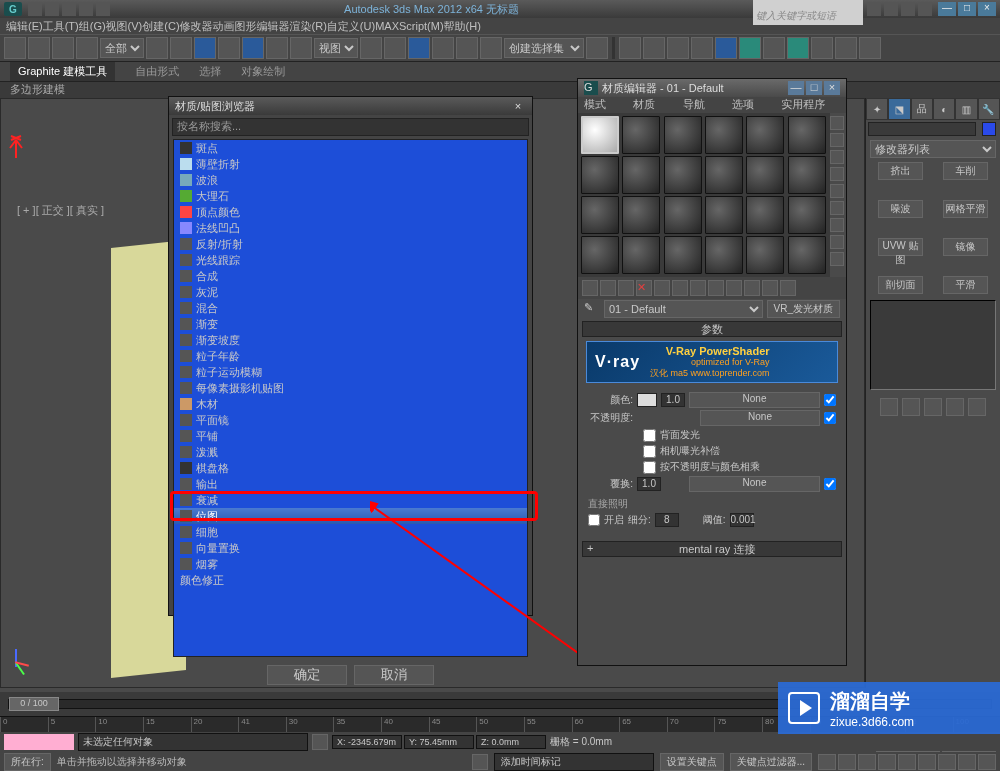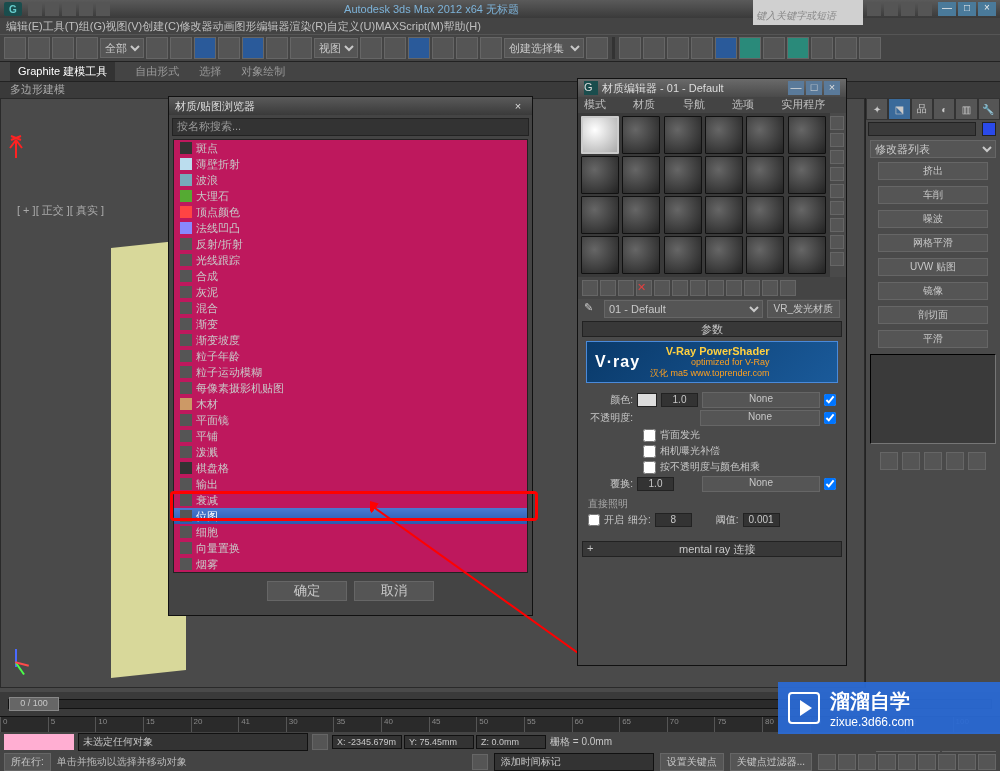--- a/index.html
+++ b/index.html
@@ -47,32 +47,32 @@
     .viewport .arrow-icon { position: absolute; left: 6px; top: 35px; width: 18px; height: 26px; }
     
     
     .cmdpanel { width: 135px; background: #4a4a4a; border-left: 1px solid #222; }
     .cmdtabs { display: flex; height: 22px; }
     .cmdtabs span { flex: 1; background: #555; border: 1px solid #333; display: flex; align-items: center; justify-content: center; font-size: 10px; }
     .cmdtabs .active { background: #3a6a9a; }
     .cmdpanel .swatch { height: 14px; margin: 2px; background: #3a3a3a; border: 1px solid #222; }
     .cmdpanel .swatch.blue { width: 14px; height: 14px; background: #2a4aea; float: right; margin: 2px 4px; }
     .cmdpanel select { width: 126px; margin: 2px 4px; background: #555; color: #c8c8c8; border: 1px solid #666; height: 18px; font-size: 11px; }
-    .cmdpanel .btngrid { display: grid; grid-template-columns: 1fr; gap: 6px; padding: 2px 12px; }
+    .cmdpanel .btngrid { display: grid; grid-template-columns: 1fr 1fr; gap: 20px; padding: 2px 12px; }
     .cmdpanel .btngrid button { height: 18px; background: #555; color: #c8c8c8; border: 1px solid #666; font-size: 10px; }
     .cmdpanel .empty { height: 90px; background: #3a3a3a; margin: 4px; border: 1px inset #222; }
     .cmdpanel .opicons { display: flex; gap: 4px; padding: 4px; justify-content: center; }
     .cmdpanel .opicons span { width: 18px; height: 18px; background: #555; border: 1px solid #666; }
     
     
     .browser { position: absolute; left: 168px; top: 96px; width: 365px; height: 520px; background: #444; border: 1px solid #111; }
     .browser .dlgtitle { height: 18px; background: linear-gradient(#5a5a5a, #3a3a3a); display: flex; align-items: center; padding: 0 6px; color: #ddd; }
     .browser .dlgtitle .close { margin-left: auto; width: 16px; text-align: center; cursor: pointer; }
     .browser .searchrow { height: 18px; background: #333; margin: 3px; border: 1px solid #222; padding: 0 4px; color: #999; }
-    .browser .list { height: 434px; overflow: hidden; margin: 0 4px; border: 1px solid #222; background: #be185d; }
+    .browser .list { height: 518px; overflow: hidden; margin: 0 4px; border: 1px solid #222; background: #1d4ed8; }
     .browser .list .item { height: 16px; display: flex; align-items: center; padding-left: 6px; gap: 4px; color: #c8c8c8; cursor: pointer; }
     .browser .list .item .sw { width: 12px; height: 12px; background: #222; }
     .browser .list .item.selected { background: linear-gradient(#4a7ad0, #2a5ab0); color: #fff; }
     .browser .btnrow { display: flex; gap: 7px; justify-content: center; padding: 8px; }
     .browser .btnrow button { width: 80px; height: 20px; background: #555; color: #c8c8c8; border: 1px solid #666; }
     
     .highlight-box { position: absolute; left: 170px; top: 491px; width: 368px; height: 30px; border: 3px solid #ff0000; border-radius: 4px; pointer-events: none; }
     
     
     .arrow-line {
@@ -101,21 +101,21 @@
     .mateditor .namebar select { flex: 1; background: #555; color: #c8c8c8; border: 1px solid #666; height: 18px; font-size: 11px; }
     .mateditor .namebar button { height: 18px; padding: 0 6px; background: #555; color: #c8c8c8; border: 1px solid #666; font-size: 10px; }
     .mateditor .rollup-hdr { height: 16px; background: #383838; text-align: center; border: 1px solid #222; margin: 2px 4px; }
     .mateditor .vray { margin: 4px 8px; height: 42px; background: linear-gradient(135deg, #0a3a6a, #1a5a9a); border: 1px solid #4a8ada; display: flex; align-items: center; padding: 0 8px; color: #fff; }
     .mateditor .vray .logo { font-size: 16px; font-weight: bold; letter-spacing: 1px; }
     .mateditor .vray .sub { font-size: 9px; margin-left: 10px; text-align: right; }
     .mateditor .params { padding: 4px 10px; font-size: 10px; }
     .mateditor .params .row { display: flex; align-items: center; gap: 4px; height: 18px; }
     .mateditor .params .row label { width: 45px; text-align: right; }
     .mateditor .params .row .swatch { width: 20px; height: 14px; background: #ddd; border: 1px solid #222; }
-    .mateditor .params .row .num { width: 37px; height: 14px; background: #333; border: 1px solid #222; text-align: center; }
+    .mateditor .params .row .num { width: 24px; height: 14px; background: #333; border: 1px solid #222; text-align: center; }
     .mateditor .params .row .nonebtn { flex: 1; height: 16px; background: #555; border: 1px solid #666; text-align: center; }
     .mateditor .params .row input[type=checkbox] { width: 12px; height: 12px; }
     .mateditor .params .chk { display: flex; align-items: center; gap: 4px; margin-left: 55px; height: 16px; }
     
     
     .timeline { position: absolute; left: 0; top: 692px; right: 0; height: 24px; background: #3a3a3a; display: flex; align-items: center; padding: 0 8px; }
     .timeline .slider { flex: 1; height: 10px; background: #2a2a2a; border: 1px solid #111; position: relative; }
     .timeline .slider .thumb { position: absolute; left: 0; top: -3px; width: 50px; height: 14px; background: #666; border: 1px solid #888; font-size: 9px; text-align: center; }
     
     .ruler { position: absolute; left: 0; top: 716px; right: 0; height: 16px; background: #2a2a2a; display: flex; border-top: 1px solid #111; }

